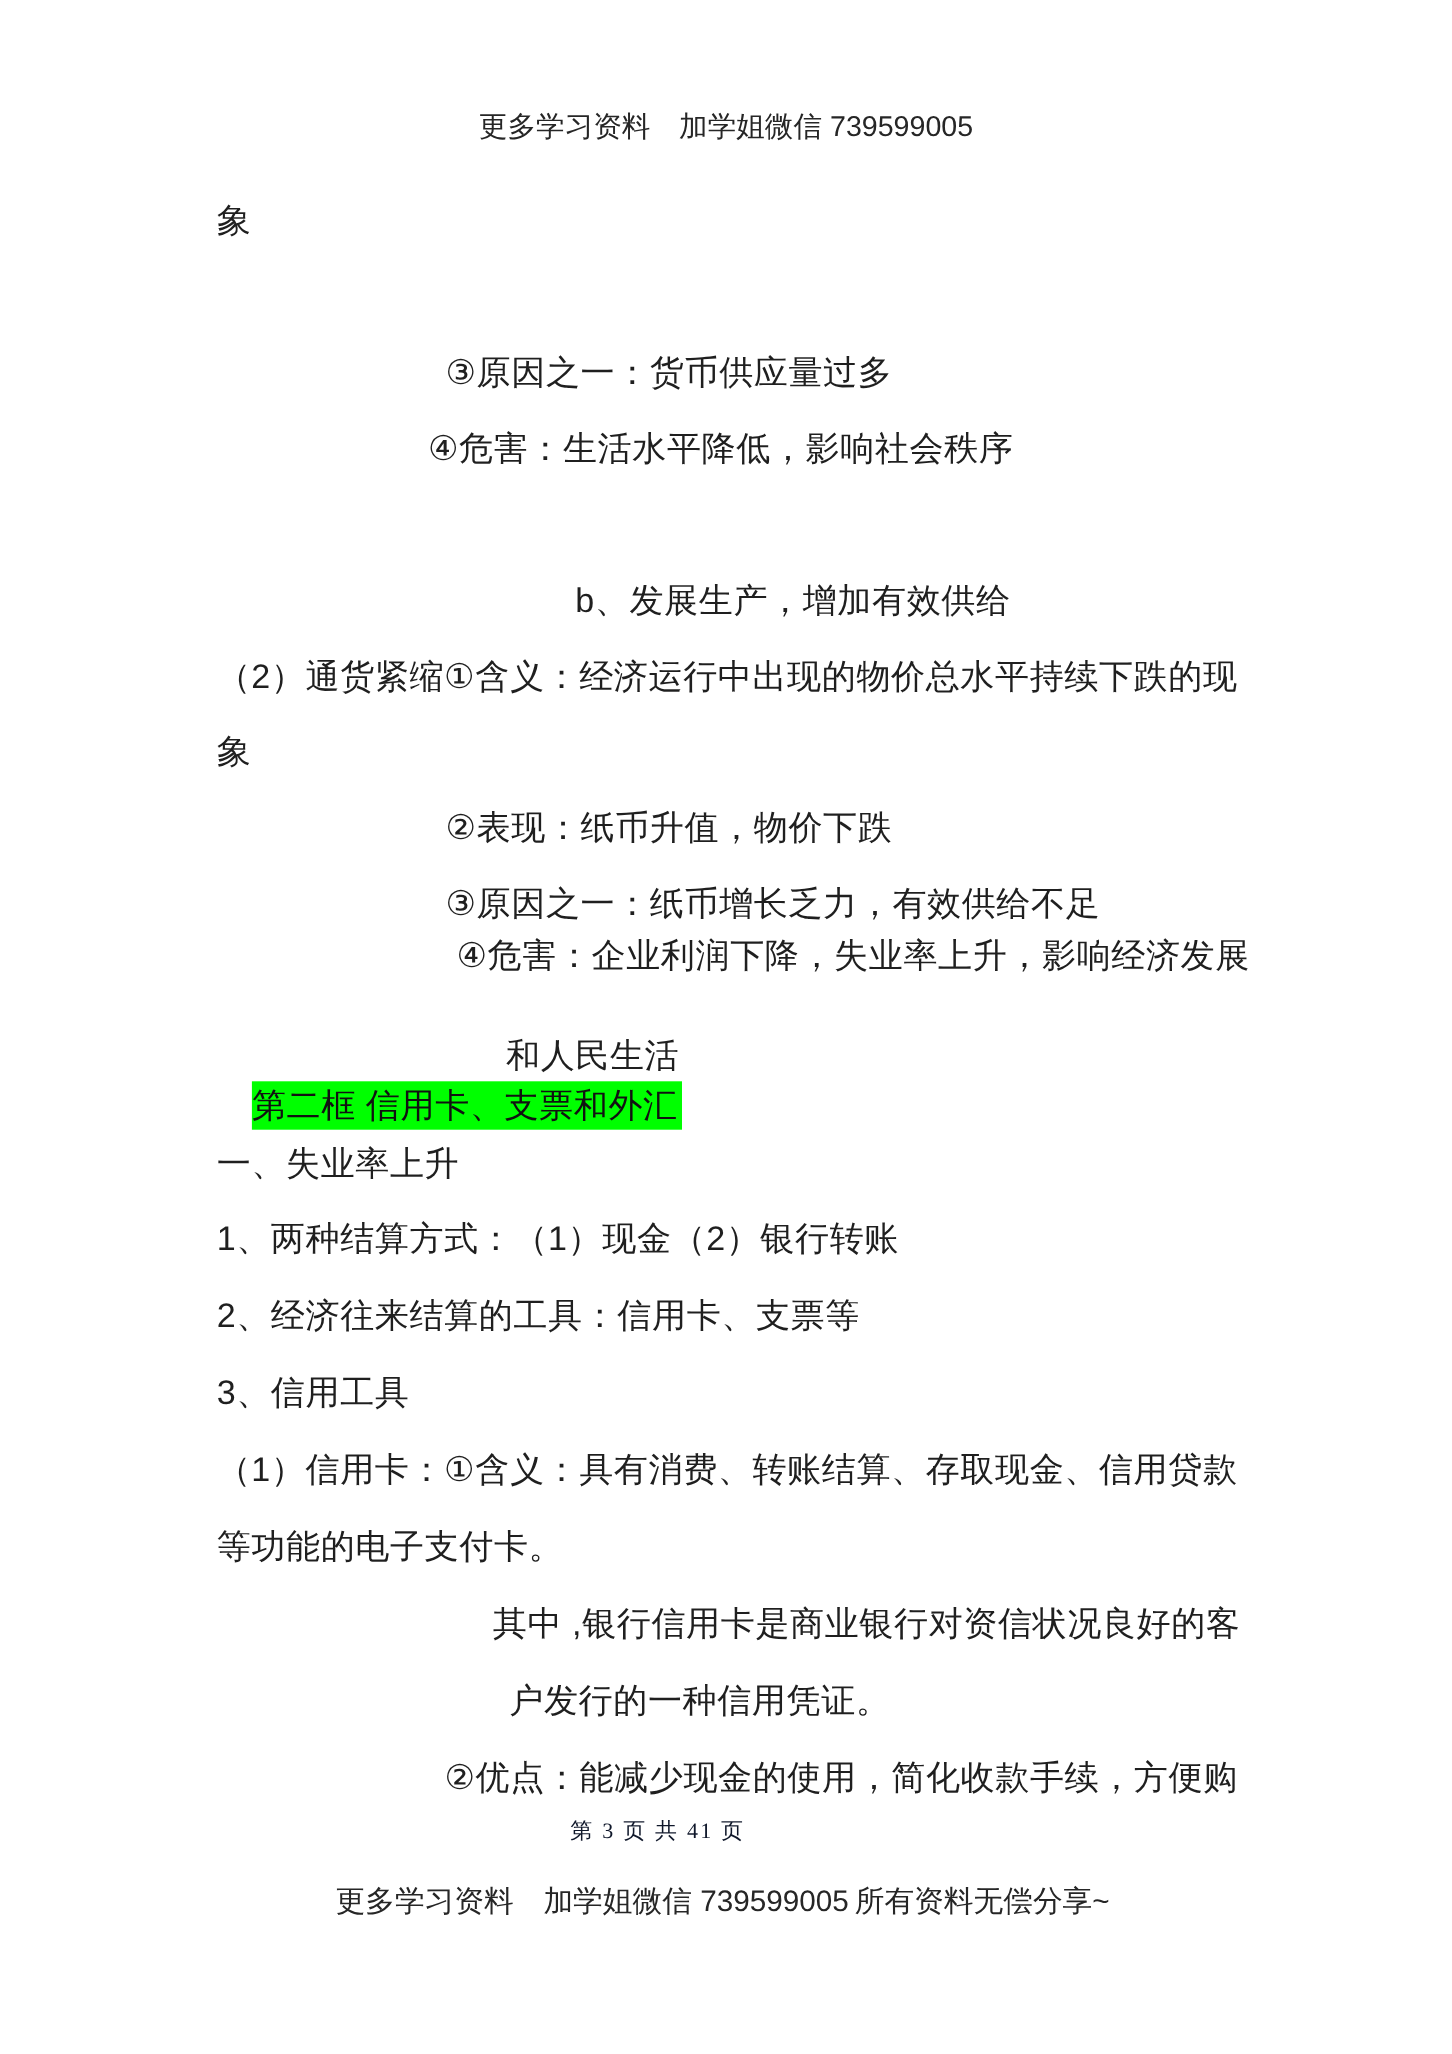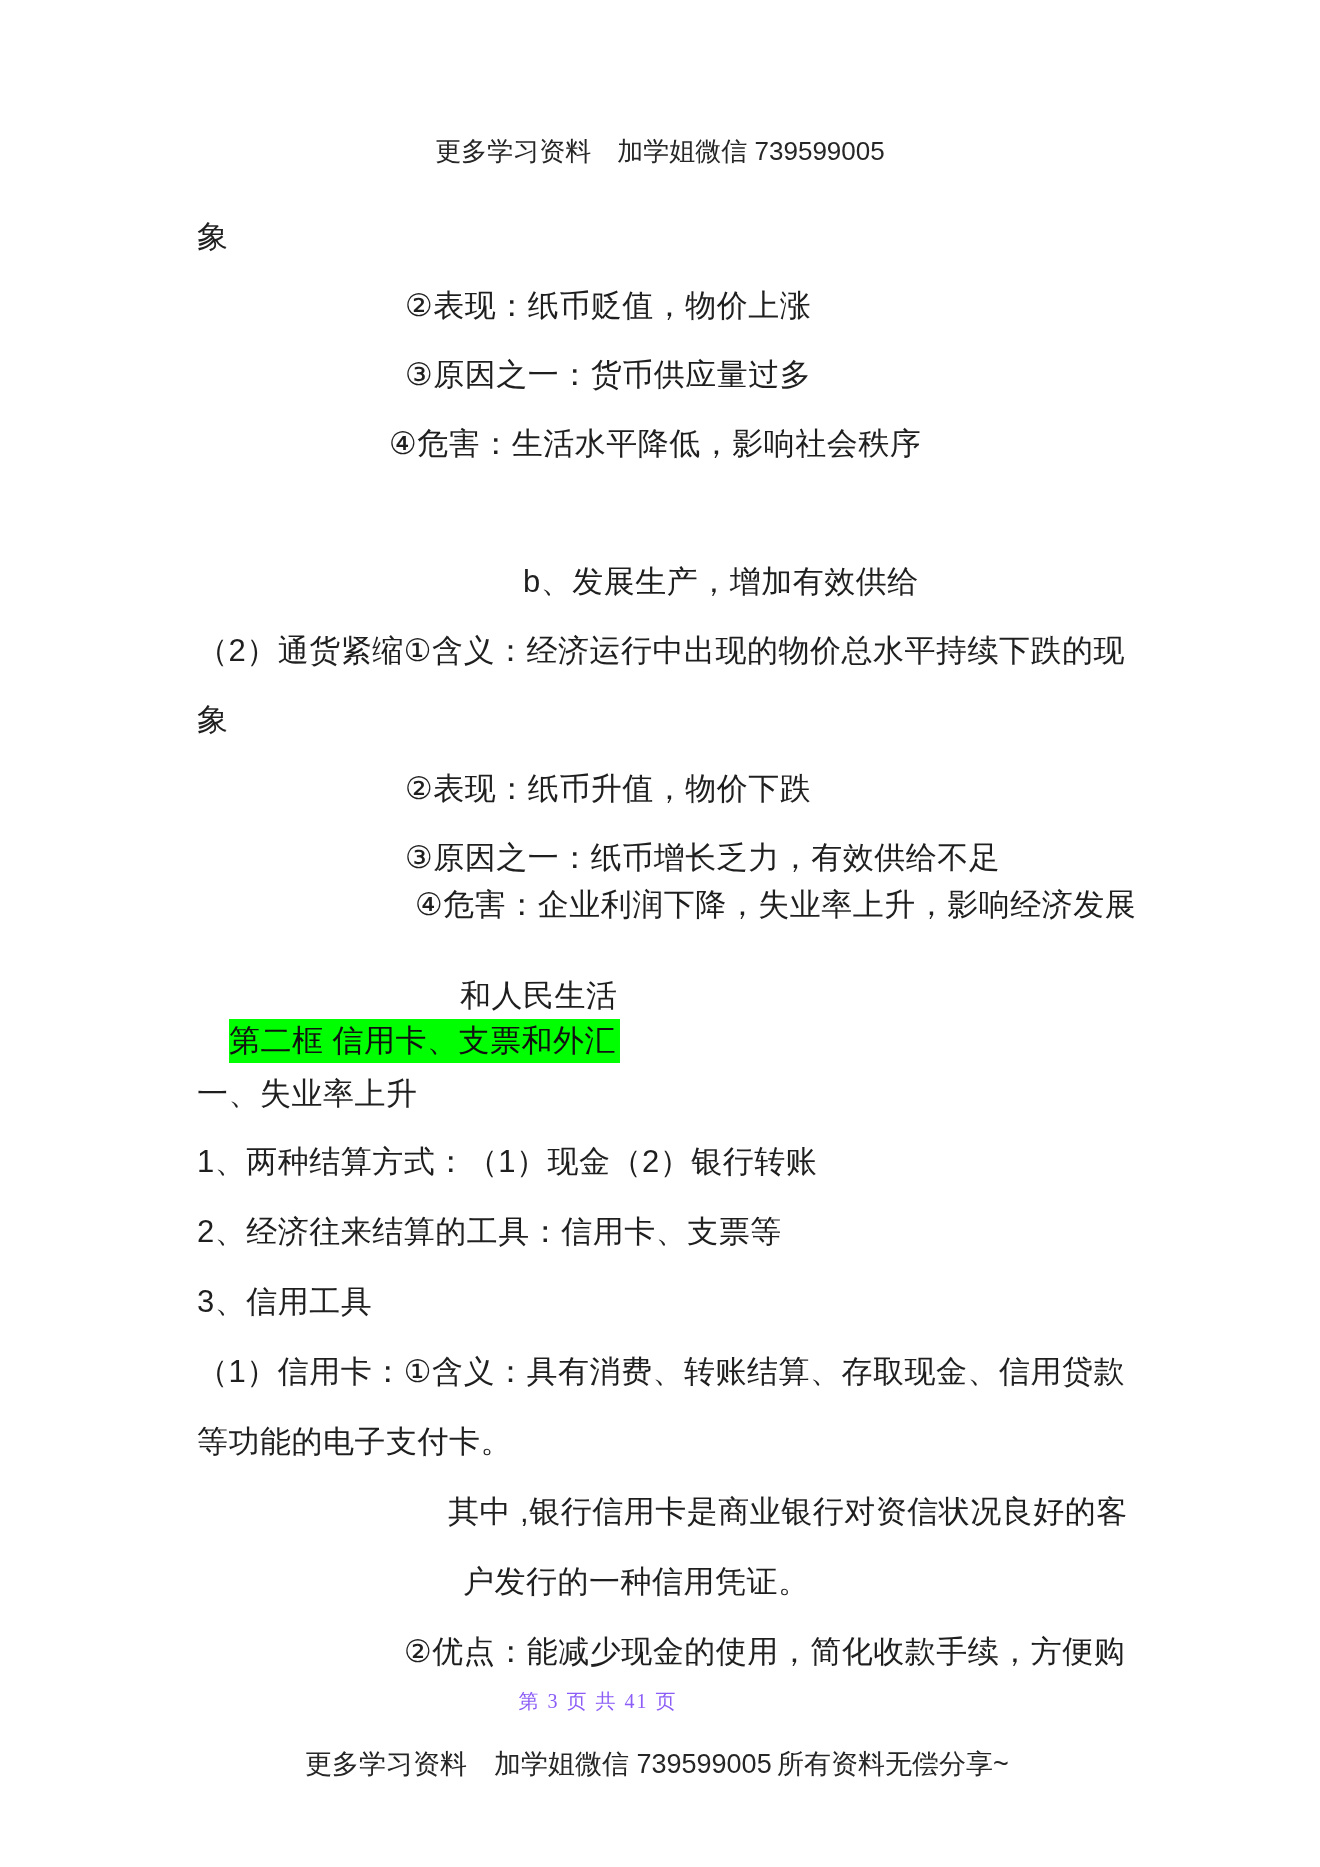--- a/index.html
+++ b/index.html
@@ -1,55 +1,54 @@
 <!DOCTYPE html>
 <html><head>
 <meta charset="utf-8">
 <style>
   html,body{margin:0;padding:0;background:#ffffff;}
   body{
     width:1320px;height:1867px;position:relative;overflow:hidden;
     font-family:"Liberation Sans","DejaVu Sans",sans-serif;
     color:#222222;
   }
-  .page{position:absolute;inset:0;background:#ffffff;margin-top:36px;}
+  .page{position:absolute;inset:0;background:#ffffff;}
   .hdr{
     position:absolute;top:100px;left:0;width:1320px;
     text-align:center;font-size:26px;line-height:30px;color:#262626;
   }
   .ln{
     position:absolute;font-size:31px;line-height:36px;
     white-space:nowrap;color:#1f1f1f;letter-spacing:0.5px;
   }
   .hl-line{position:absolute;top:983px;left:197px;padding-left:32px;}
   .hl{
     display:inline-block;font-size:31px;line-height:44px;
     padding:0 4px 0 0;color:#111111;letter-spacing:0.5px;white-space:nowrap;
   }
   .pageno{
     position:absolute;top:1653px;left:0;width:1196px;text-align:center;
     font-family:"Liberation Serif","DejaVu Serif",serif;
-    font-size:20px;line-height:24px;color:#8b5cf6;letter-spacing:2px;
+    font-size:20px;line-height:24px;color:#0f172a;letter-spacing:2px;
   }
   .fpromo{
     position:absolute;top:1712px;font-size:27px;line-height:32px;
     white-space:nowrap;color:#262626;
   }
   .fpromo.left{left:305px;}
   .fpromo.right{left:777px;}
 </style>
 </head>
 <body>
 
 <div class="page">
 
   <div class="hdr">更多学习资料　加学姐微信 739599005</div>
 
   <div class="ln" style="top:183px;left:197px">象</div>
-  <div class="ln" style="top:252px;left:405px">②表现：纸币贬值，物价上涨</div>
   <div class="ln" style="top:321px;left:405px">③原因之一：货币供应量过多</div>
   <div class="ln" style="top:390px;left:389px">④危害：生活水平降低，影响社会秩序</div>
   <div class="ln" style="top:528px;left:523px">b、发展生产，增加有效供给</div>
   <div class="ln" style="top:597px;left:197px">（2）通货紧缩①含义：经济运行中出现的物价总水平持续下跌的现</div>
   <div class="ln" style="top:666px;left:197px">象</div>
   <div class="ln" style="top:735px;left:405px">②表现：纸币升值，物价下跌</div>
   <div class="ln" style="top:804px;left:405px">③原因之一：纸币增长乏力，有效供给不足</div>
   <div class="ln" style="top:851px;left:415px">④危害：企业利润下降，失业率上升，影响经济发展</div>
   <div class="ln" style="top:942px;left:460px">和人民生活</div>
 

